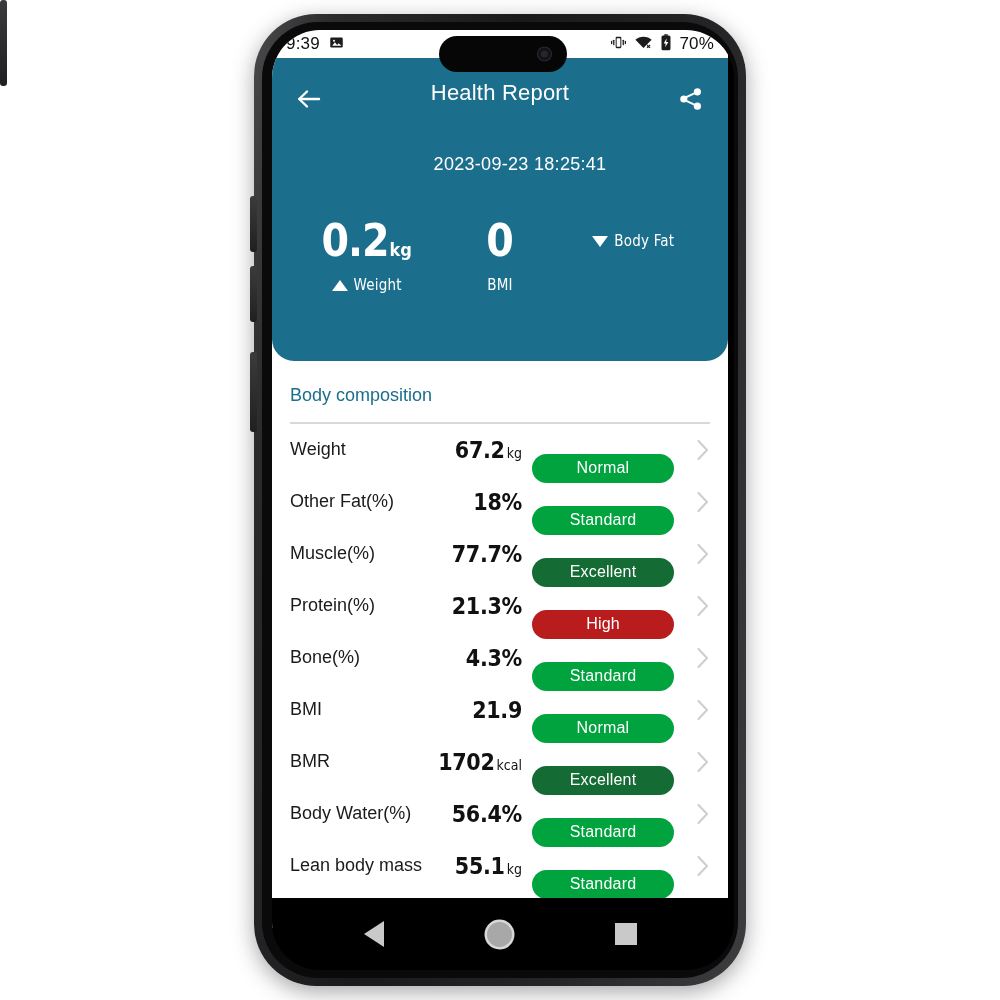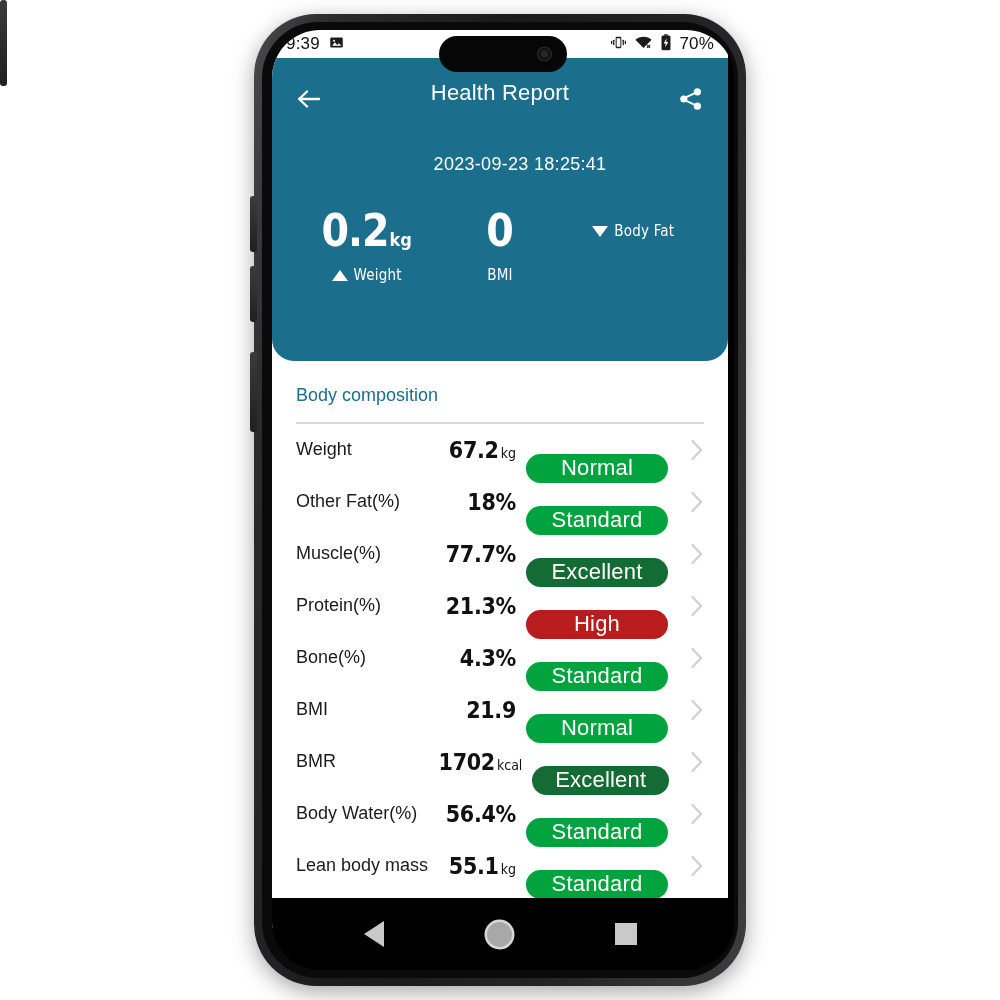--- a/index.html
+++ b/index.html
@@ -182,21 +182,21 @@
     text-align: center;
     color: #ffffff;
     font-size: 18px;
     margin-top: 28px;
     letter-spacing: 0.3px;
     margin-left: 40px;
   }
 
   .stats {
     display: flex;
-    margin-top: 34px;
+    margin-top: 44px;
     padding: 0 28px;
   }
   .stat {
     flex: 1;
     text-align: center;
     color: #ffffff;
   }
   .stat-value {
     font-family: "DejaVu Sans Condensed", "Liberation Sans Narrow", "Liberation Sans", sans-serif;
     font-size: 44px;
@@ -229,21 +229,21 @@
   }
   .tri-down {
     width: 0; height: 0;
     border-left: 8px solid transparent;
     border-right: 8px solid transparent;
     border-top: 11px solid #ffffff;
   }
 
   
   .content {
-    padding: 0 24px;
+    padding: 0 18px;
     box-sizing: border-box;
     width: 456px;
   }
   .section-title {
     color: #1b6e8c;
     font-size: 18px;
     padding: 24px 0 16px 0;
   }
   .divider {
     height: 2px;
@@ -278,21 +278,21 @@
   .row-unit {
     font-size: 14px;
     font-weight: normal;
     margin-left: 2px;
   }
   .pill {
     width: 142px;
     height: 29px;
     border-radius: 16px;
     color: #ffffff;
-    font-size: 22px;
+    font-size: 16px;
     display: flex;
     align-items: center;
     justify-content: center;
     letter-spacing: 0.2px;
     margin-top: 36px;
   }
   .chev {
     width: 30px;
     display: flex;
     justify-content: flex-end;

